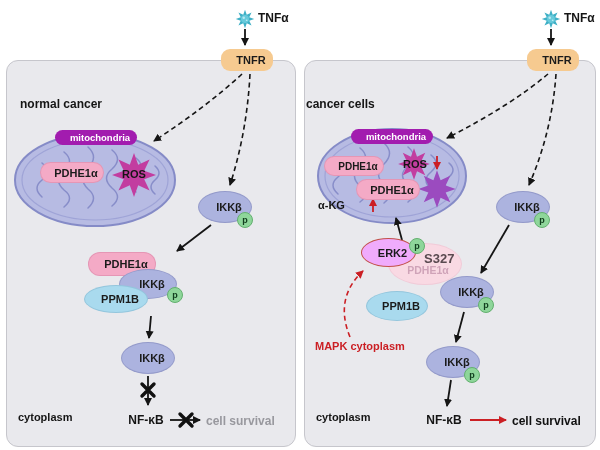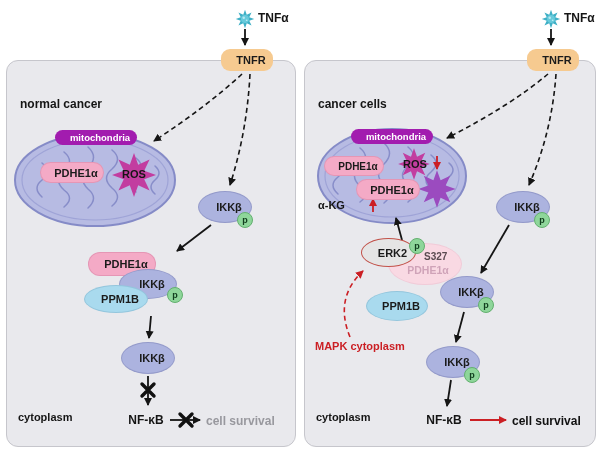--- a/index.html
+++ b/index.html
@@ -12,21 +12,21 @@
         font-weight:700;color:#1b1b1b;box-sizing:border-box;z-index:2;white-space:nowrap;padding-left:8px;}
   .oval{border-radius:50%;}
   .ikkb{background:#acb3df;border:1px solid rgba(40,45,110,0.18);}
   .pink{background:#f4aac6;border:1px solid rgba(150,40,90,0.15);}
   .blue{background:#a9daee;border:1px solid rgba(30,90,130,0.15);}
   .navy-tag{background:#a21caf;color:#ffffff;font-weight:700;z-index:3;}
   .badge-p{position:absolute;width:16px;height:16px;border-radius:50%;background:#8ed69a;
            border:1px solid #63b06f;display:flex;align-items:center;justify-content:center;
            font-size:9px;font-weight:700;color:#12401f;box-sizing:border-box;z-index:5;}
   .faded{background:#f9d9e3;border:1px solid rgba(150,40,90,0.08);}
-  .erk{background:#e5e5e5;border:1.5px solid #c2524a;}
+  .erk{background:#f0abfc;border:1.5px solid #c2524a;}
 </style>
 </head>
 <body>
 
 <div class="canvas">
 
   <div class="panel" style="left:6px;top:60px;width:288px;height:385px;"></div>
   <div class="panel" style="left:304px;top:60px;width:290px;height:385px;"></div>
 
   <svg class="overlay" width="600" height="450" viewBox="0 0 600 450">
@@ -109,33 +109,33 @@
   <div class="pill ikkb oval" style="left:119px;top:269px;width:58px;height:30px;font-size:11px;">IKKβ</div>
   <div class="badge-p" style="left:167px;top:287px;">p</div>
   <div class="pill blue oval" style="left:84px;top:285px;width:64px;height:28px;font-size:11px;">PPM1B</div>
 
   <div class="pill ikkb oval" style="left:121px;top:342px;width:54px;height:32px;font-size:11px;">IKKβ</div>
 
   <div class="txt" style="left:116px;top:413px;width:60px;text-align:center;font-size:12px;">NF-κB</div>
   <div class="txt" style="left:206px;top:414px;font-size:12px;color:#98989e;">cell survival</div>
   <div class="txt" style="left:18px;top:411px;font-size:11px;">cytoplasm</div>
 
-  <div class="txt" style="left:318px;top:97px;font-size:12px;">cancer cells</div>
+  <div class="txt" style="left:306px;top:97px;font-size:12px;">cancer cells</div>
 
   <div class="pill navy-tag" style="left:351px;top:129px;width:82px;height:15px;border-radius:8px;font-size:9.5px;">mitochondria</div>
   <div class="pill pink" style="left:324px;top:156px;width:60px;height:20px;border-radius:10px;font-size:10px;">PDHE1α</div>
   <div class="txt" style="left:395px;top:158px;width:40px;text-align:center;font-size:11px;">ROS</div>
   <div class="pill pink" style="left:356px;top:179px;width:64px;height:21px;border-radius:11px;font-size:11px;">PDHE1α</div>
   <div class="txt" style="left:318px;top:199px;font-size:11px;">α-KG</div>
 
   <div class="pill ikkb oval" style="left:496px;top:191px;width:54px;height:32px;font-size:11px;">IKKβ</div>
   <div class="badge-p" style="left:534px;top:212px;">p</div>
 
   <div class="pill faded oval" style="left:388px;top:243px;width:74px;height:42px;"></div>
-  <div class="txt" style="left:424px;top:251px;font-size:10px;color:#5a4a50;z-index:5;">S327</div>
+  <div class="txt" style="left:424px;top:251px;font-size:13px;color:#5a4a50;z-index:5;">S327</div>
   <div class="txt" style="left:402px;top:264px;width:52px;text-align:center;font-size:10.5px;color:#cfa3b8;z-index:5;">PDHE1α</div>
   <div class="pill erk oval" style="left:361px;top:238px;width:55px;height:29px;font-size:11px;z-index:3;">ERK2</div>
   <div class="badge-p" style="left:409px;top:238px;">p</div>
 
   <div class="pill blue oval" style="left:366px;top:291px;width:62px;height:30px;font-size:11px;">PPM1B</div>
 
   <div class="txt" style="left:315px;top:340px;font-size:11px;color:#cb1f24;">MAPK cytoplasm</div>
 
   <div class="pill ikkb oval" style="left:440px;top:276px;width:54px;height:32px;font-size:11px;">IKKβ</div>
   <div class="badge-p" style="left:478px;top:297px;">p</div>

